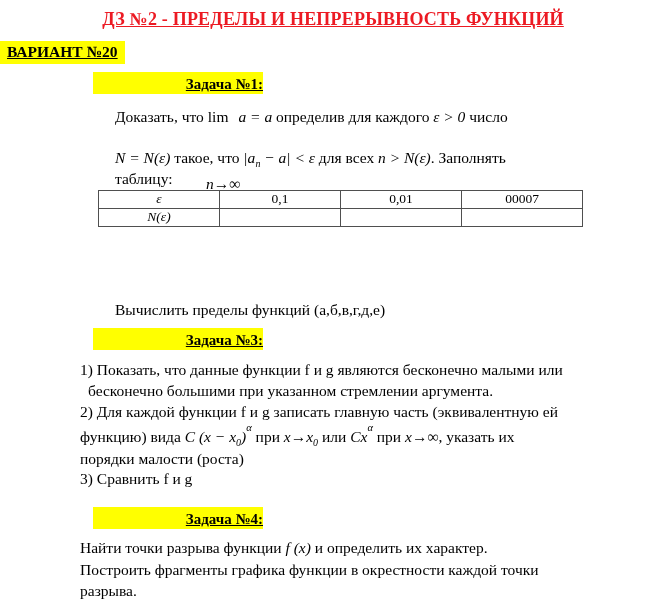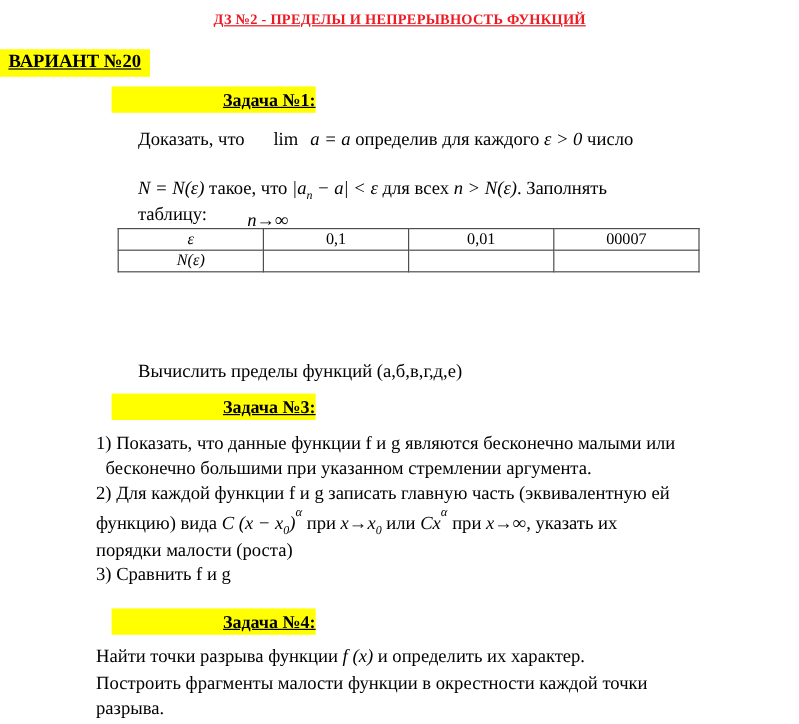--- a/index.html
+++ b/index.html
@@ -4,39 +4,39 @@
 <style>
   html,body{margin:0;padding:0;background:#fff;}
   .page{
     position:relative;width:666px;height:603px;background:#ffffff;
     font-family:"Liberation Serif","DejaVu Serif",serif;
     color:#000;font-size:15.5px;overflow:hidden;
   }
   .abs{position:absolute;white-space:nowrap;text-align:right;}
   .title{
     top:9px;left:0;width:100%;text-align:center;
-    font-weight:bold;font-size:12px;color:#ec1a23;
+    font-weight:bold;font-size:18px;color:#ec1a23;
     text-decoration:underline;letter-spacing:.2px;
   }
   .variant-wrap{top:41px;left:0;width:100%;text-align:left;}
   .variant{
     display:inline-block;background:#ffff00;font-weight:bold;
     font-size:15.5px;text-decoration:underline;padding:2px 7px 3px;
   }
   .task-band{
     left:93px;width:170px;height:19px;background:#ffff00;padding-top:3px;
   }
   .task-band span{
     font-weight:bold;font-size:15px;text-decoration:underline;
     padding-left:5px;
   }
   .m{font-style:italic;margin-top:47px;}
   .m sub{font-size:10px;line-height:0;}
   .m sup{font-size:10.5px;line-height:0;position:relative;top:-5px;}
-  .lim{font-style:normal;margin:0 10px 0 24px;}
+  .lim{font-style:normal;margin:0 10px 0 4px;}
   table.eps{
     position:absolute;top:190px;left:98px;border-collapse:collapse;
     table-layout:fixed;width:481px;
   }
   table.eps td{
     border:1px solid #4f4f4f;width:120px;height:14px;
     text-align:center;vertical-align:middle;
     font-size:13.5px;padding:0 0 1px;
   }
   .body-ln{line-height:20px;}
@@ -90,16 +90,16 @@
   <div class="abs body-ln" style="top:381px;left:68px;margin-left:20px;">бесконечно большими при указанном стремлении аргумента.</div>
   <div class="abs body-ln" style="top:402px;left:80px;">2) Для каждой функции f и g записать главную часть (эквивалентную ей</div>
   <div class="abs body-ln" style="top:427px;left:80px;"><span>функцию) вида</span> <span class="m"><span>C (x − x</span><sub>0</sub><span>)</span><sup>α</sup></span> <span>при</span> <span class="m"><span>x→x</span><sub>0</sub></span> <span>или</span> <span class="m"><span>Cx</span><sup>α</sup></span> <span>при</span> <span class="m">x→∞</span><span>, указать их</span></div>
   <div class="abs body-ln" style="top:449px;left:80px;">порядки малости (роста)</div>
   <div class="abs body-ln" style="top:469px;left:80px;">3) Сравнить f и g</div>
 
   <div class="abs task-band" style="top:507px;">
     <span>Задача №4:</span>
   </div>
   <div class="abs body-ln" style="top:538px;left:80px;"><span>Найти точки разрыва функции</span> <span class="m">f (x)</span> <span>и определить их характер.</span></div>
-  <div class="abs body-ln" style="top:560px;left:80px;">Построить фрагменты малости функции в окрестности каждой точки</div>
+  <div class="abs body-ln" style="top:560px;left:80px;">Построить фрагменты графика функции в окрестности каждой точки</div>
   <div class="abs body-ln" style="top:581px;left:80px;">разрыва.</div>
 
 </div>
 
 </body></html>

